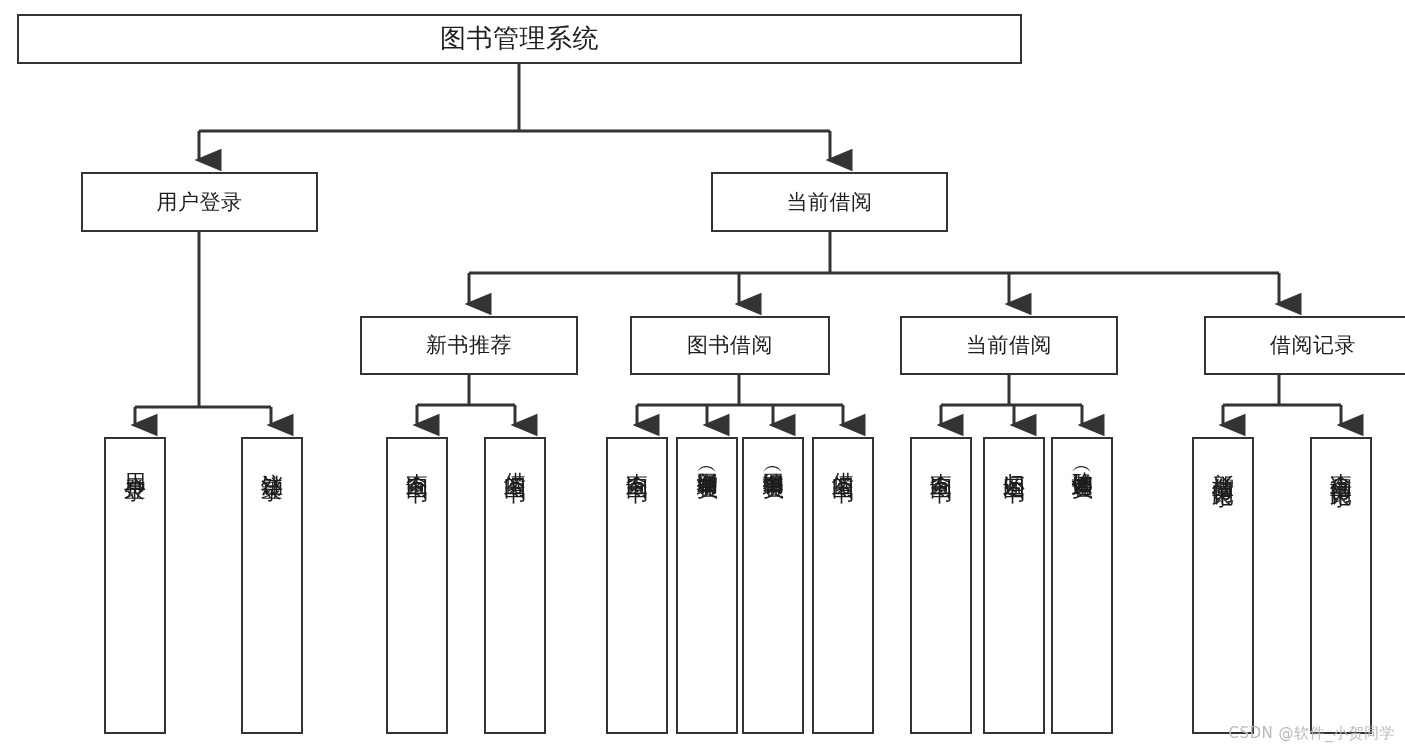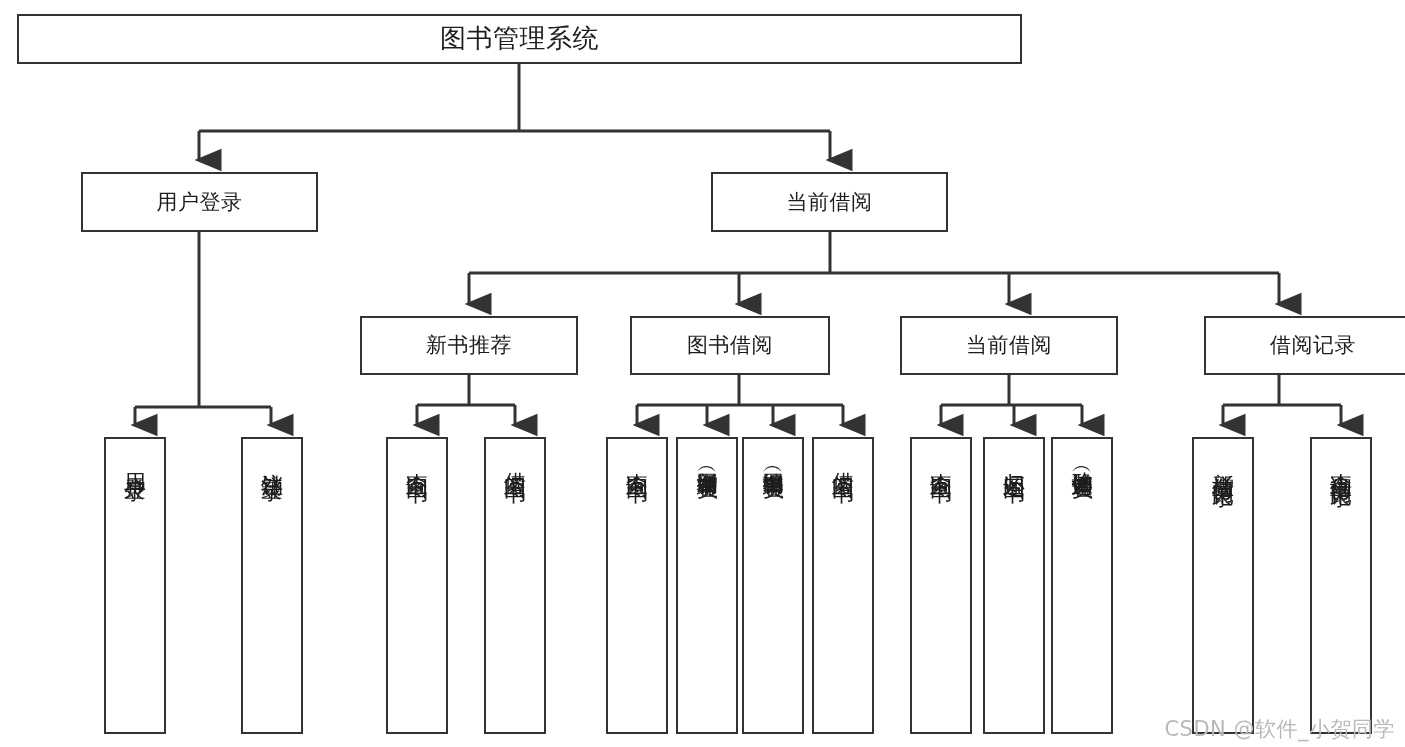--- a/index.html
+++ b/index.html
@@ -57,21 +57,21 @@
   }
   .node.leaf.tall-text .node-label {
     font-size: 21px;
     letter-spacing: 1px;
   }
   #watermark {
     position: absolute;
     right: 10px;
     bottom: 4px;
     color: #b9b9b9;
-    font-size: 21px;
+    font-size: 15px;
     letter-spacing: 0.5px;
     z-index: 5;
     white-space: nowrap;
   }
 </style>
 </head>
 <body>
 
 <div id="canvas">
 

